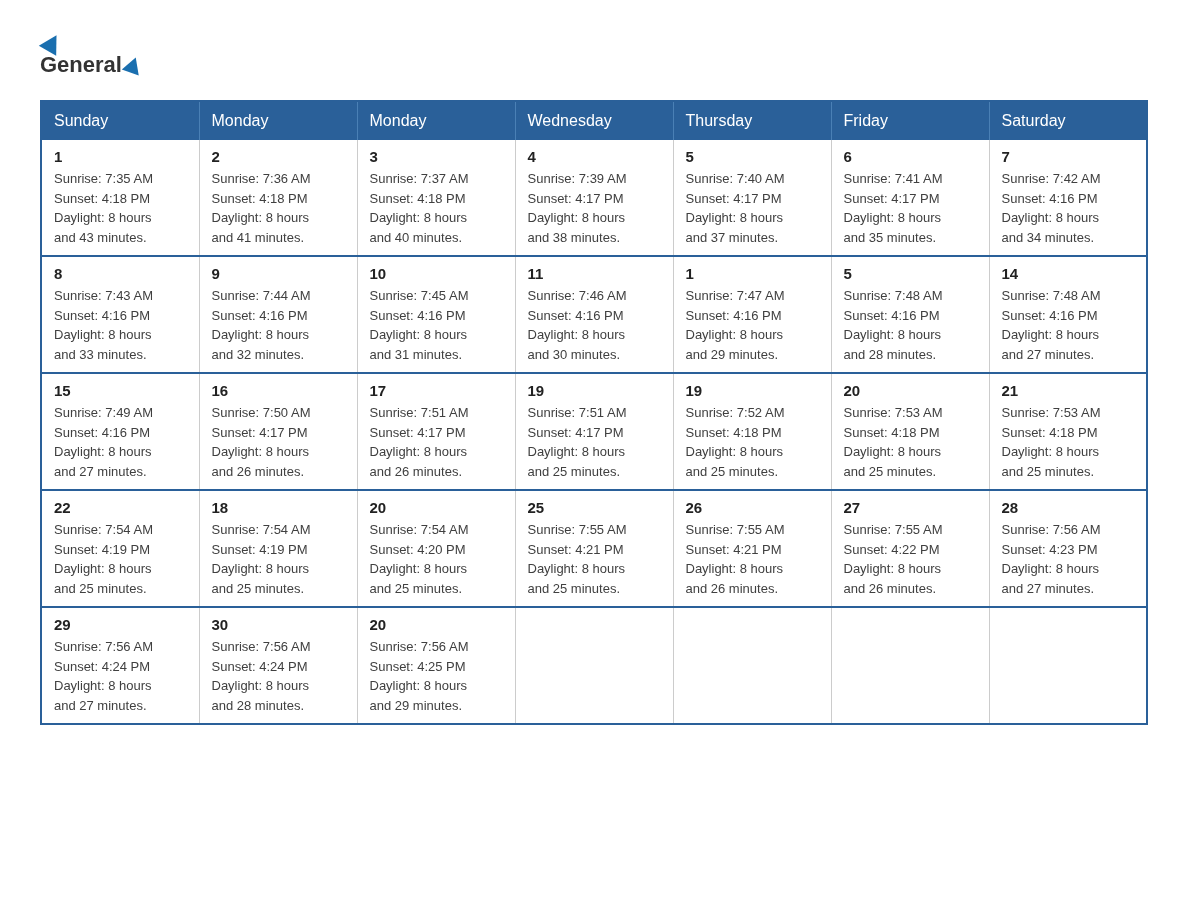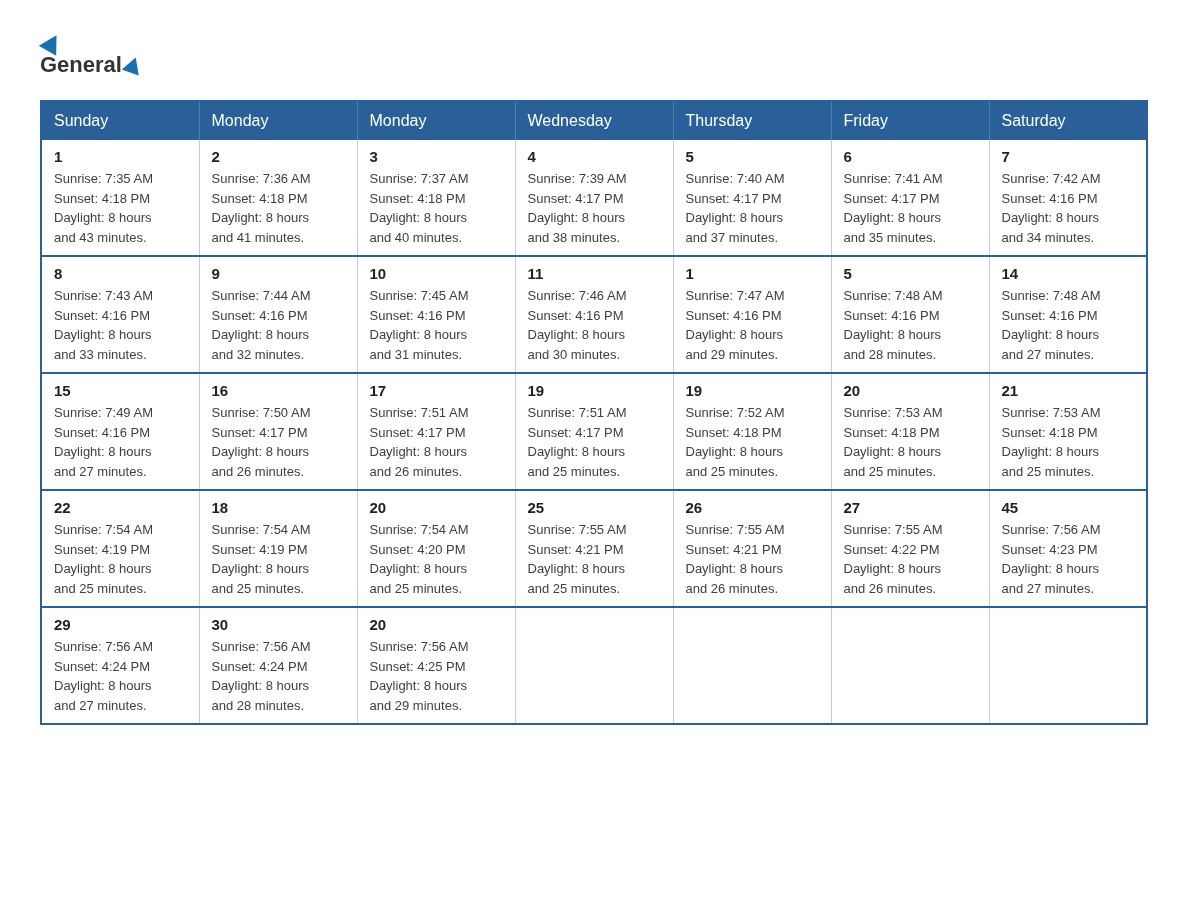--- a/index.html
+++ b/index.html
@@ -241,21 +241,21 @@
         </td>
         <td>
           <span class="day-number">26</span>
 <div class="day-info">Sunrise: 7:55 AM<br>Sunset: 4:21 PM<br>Daylight: 8 hours<br>and 26 minutes.</div>
         </td>
         <td>
           <span class="day-number">27</span>
 <div class="day-info">Sunrise: 7:55 AM<br>Sunset: 4:22 PM<br>Daylight: 8 hours<br>and 26 minutes.</div>
         </td>
         <td>
-          <span class="day-number">45</span>
+          <span class="day-number">28</span>
 <div class="day-info">Sunrise: 7:56 AM<br>Sunset: 4:23 PM<br>Daylight: 8 hours<br>and 27 minutes.</div>
         </td>
       </tr>
       <tr>
         <td>
           <span class="day-number">29</span>
 <div class="day-info">Sunrise: 7:56 AM<br>Sunset: 4:24 PM<br>Daylight: 8 hours<br>and 27 minutes.</div>
         </td>
         <td>
           <span class="day-number">30</span>

